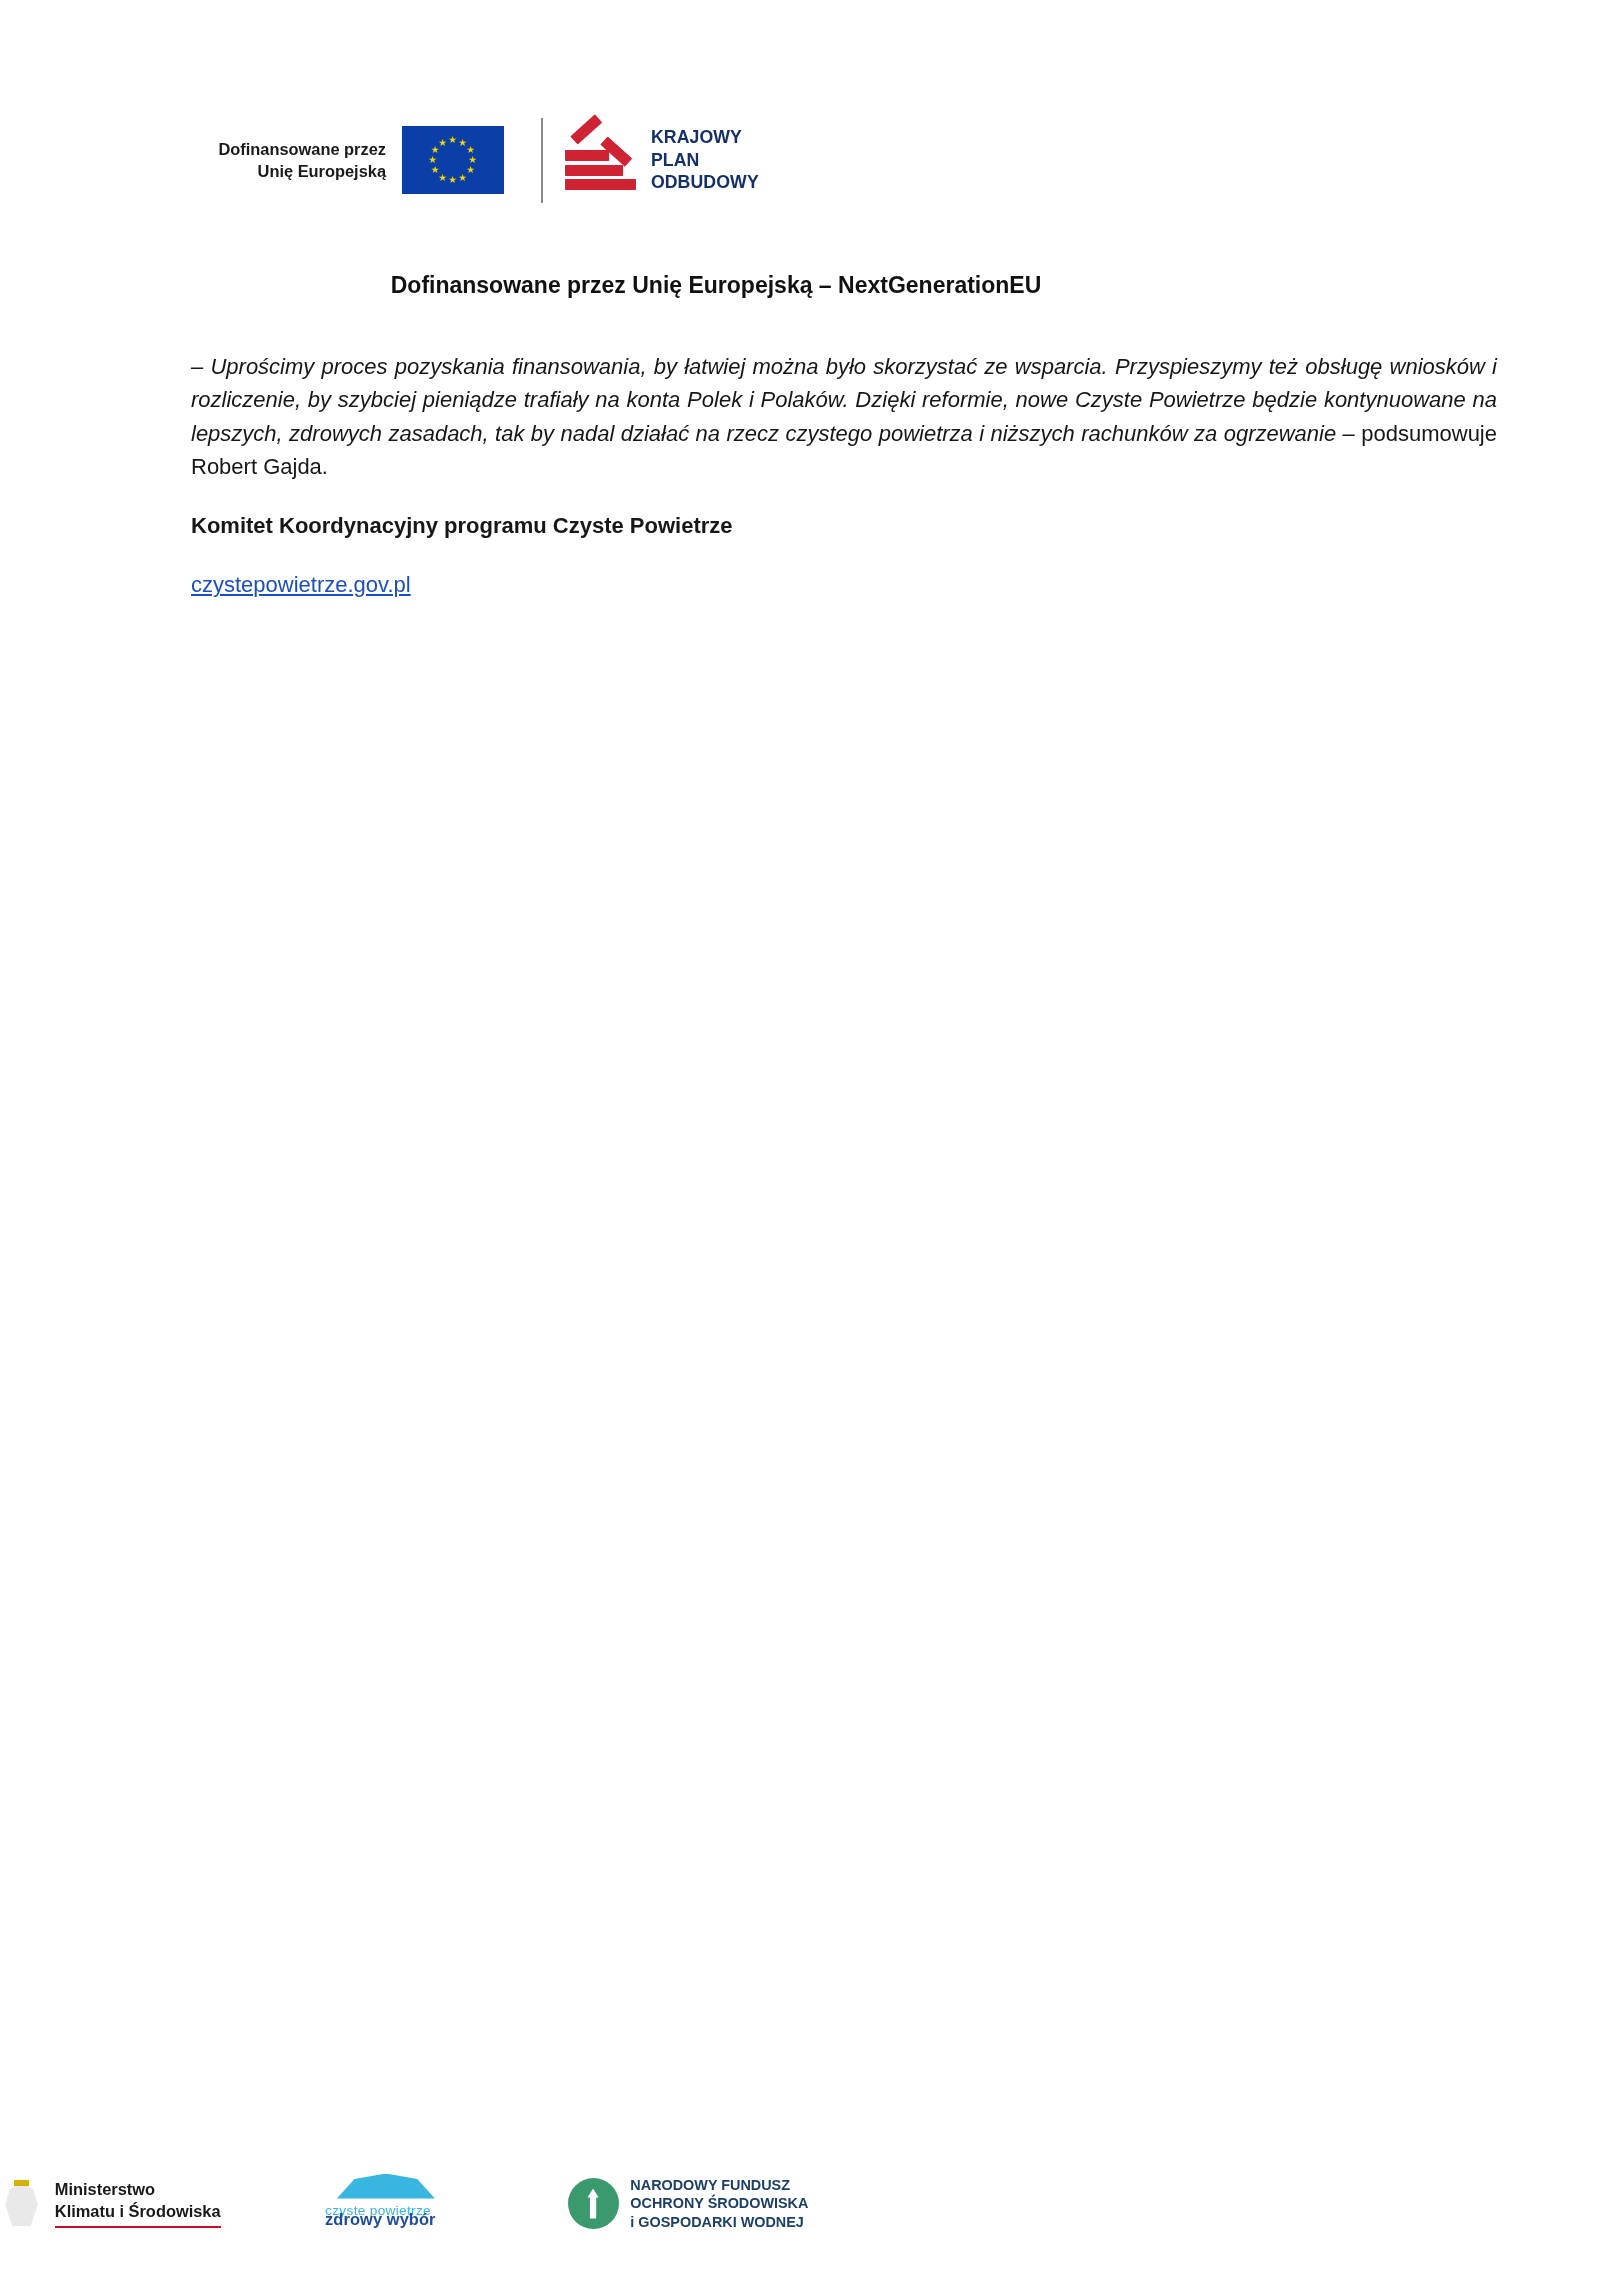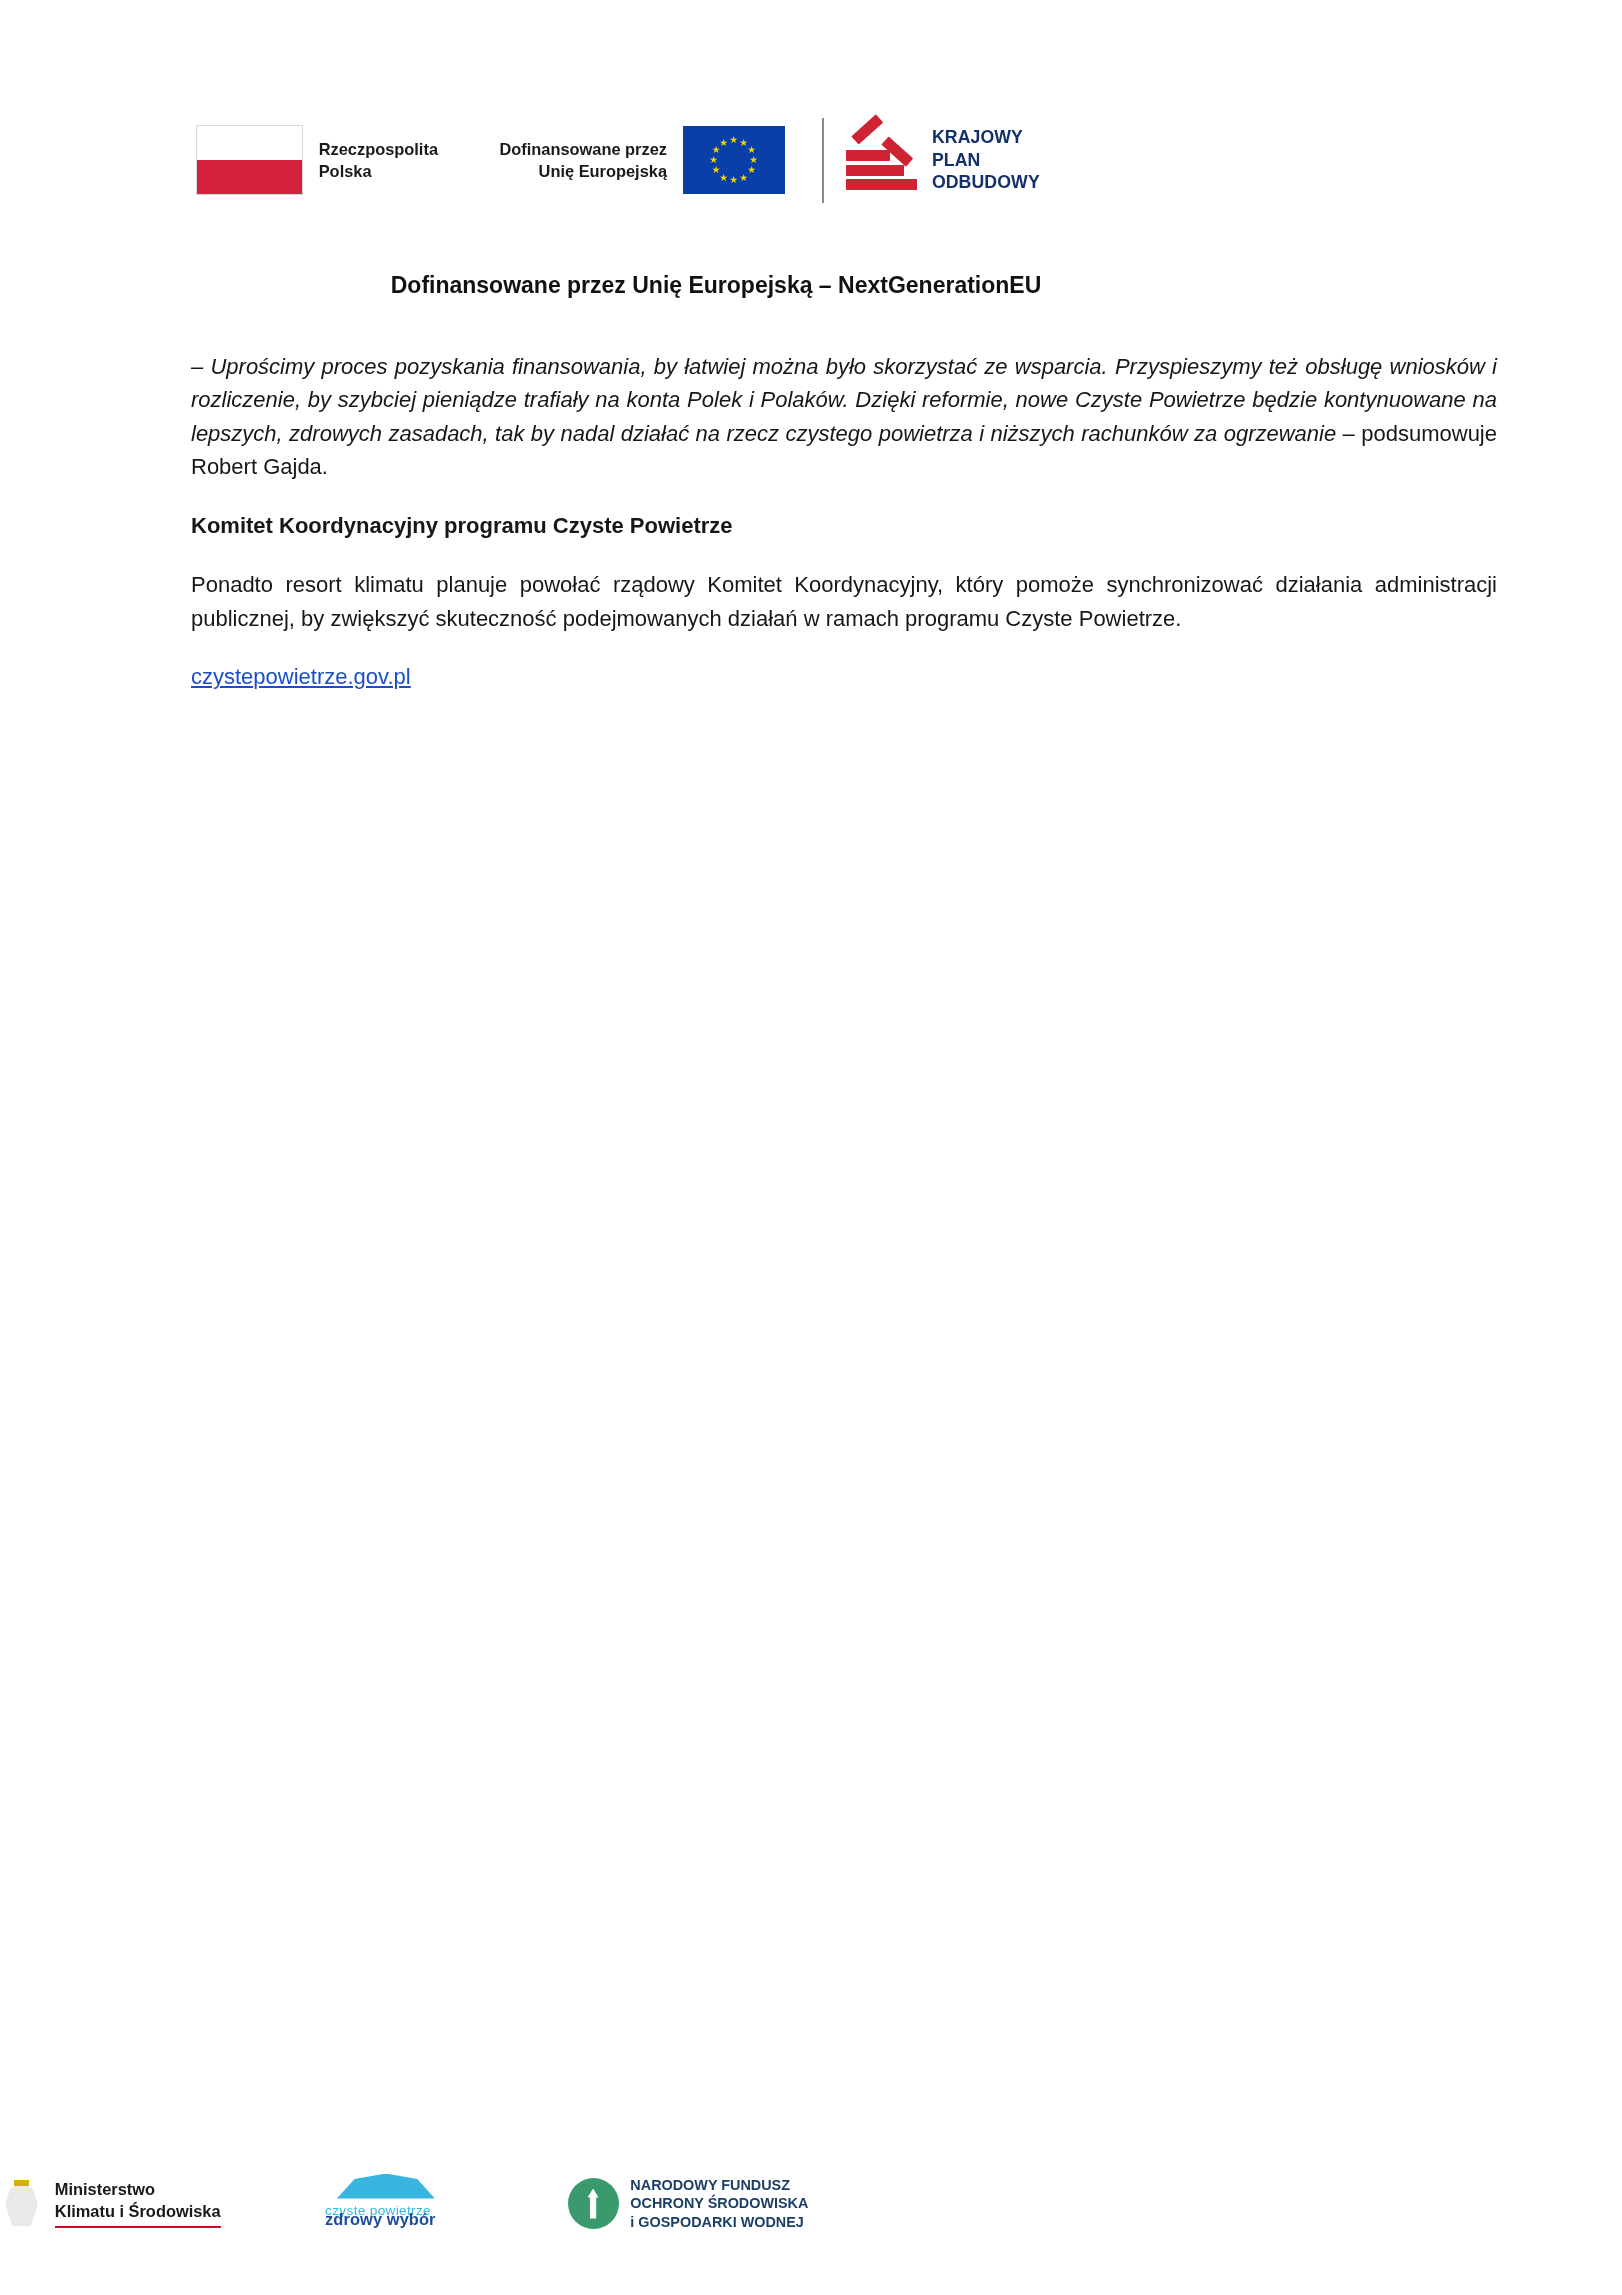--- a/index.html
+++ b/index.html
@@ -292,28 +292,20 @@
     color: #1c3f66;
     white-space: pre-line;
   }
 </style>
 </head>
 <body>
 
 <div class="header-logos">
 
 
-  <div class="logo-rp">
-    <div class="rp-flag">
-      <div class="white"></div>
-      <div class="red"></div>
-    </div>
-    <div class="rp-text">Rzeczpospolita
-Polska</div>
-  </div>
 
   <div class="logo-eu">
     <div class="eu-text">Dofinansowane przez
 Unię Europejską</div>
     <div class="eu-flag" id="euflag">
         <span class="eu-star" style="left: 46px; top: 8.8px;">★</span>
         <span class="eu-star" style="left: 56px; top: 11.6px;">★</span>
         <span class="eu-star" style="left: 64px; top: 19px;">★</span>
         <span class="eu-star" style="left: 66px; top: 29px;">★</span>
         <span class="eu-star" style="left: 64px; top: 39px;">★</span>
@@ -344,21 +336,20 @@
 </div>
 
 <div class="subtitle">Dofinansowane przez Unię Europejską – NextGenerationEU</div>
 
 <div class="content">
 
   <p class="lead"><span>– Uprościmy proces pozyskania finansowania, by łatwiej można było skorzystać ze wsparcia. Przyspieszymy też obsługę wniosków i rozliczenie, by szybciej pieniądze trafiały na konta Polek i Polaków. Dzięki reformie, nowe Czyste Powietrze będzie kontynuowane na lepszych, zdrowych zasadach, tak by nadal działać na rzecz czystego powietrza i niższych rachunków za ogrzewanie</span><span class="roman"> – podsumowuje Robert Gajda.</span></p>
 
   <p class="heading">Komitet Koordynacyjny programu Czyste Powietrze</p>
 
-  <p>Ponadto resort klimatu planuje powołać rządowy Komitet Koordynacyjny, który pomoże synchronizować działania administracji publicznej, by zwiększyć skuteczność podejmowanych działań w ramach programu Czyste Powietrze.</p>
 
   <p><a class="link" href="#">czystepowietrze.gov.pl</a></p>
 </div>
 
 <div class="footer-logos">
 
   <div class="f-item">
     <div class="eagle">
       <div class="body"></div>
       <div class="crown"></div>

